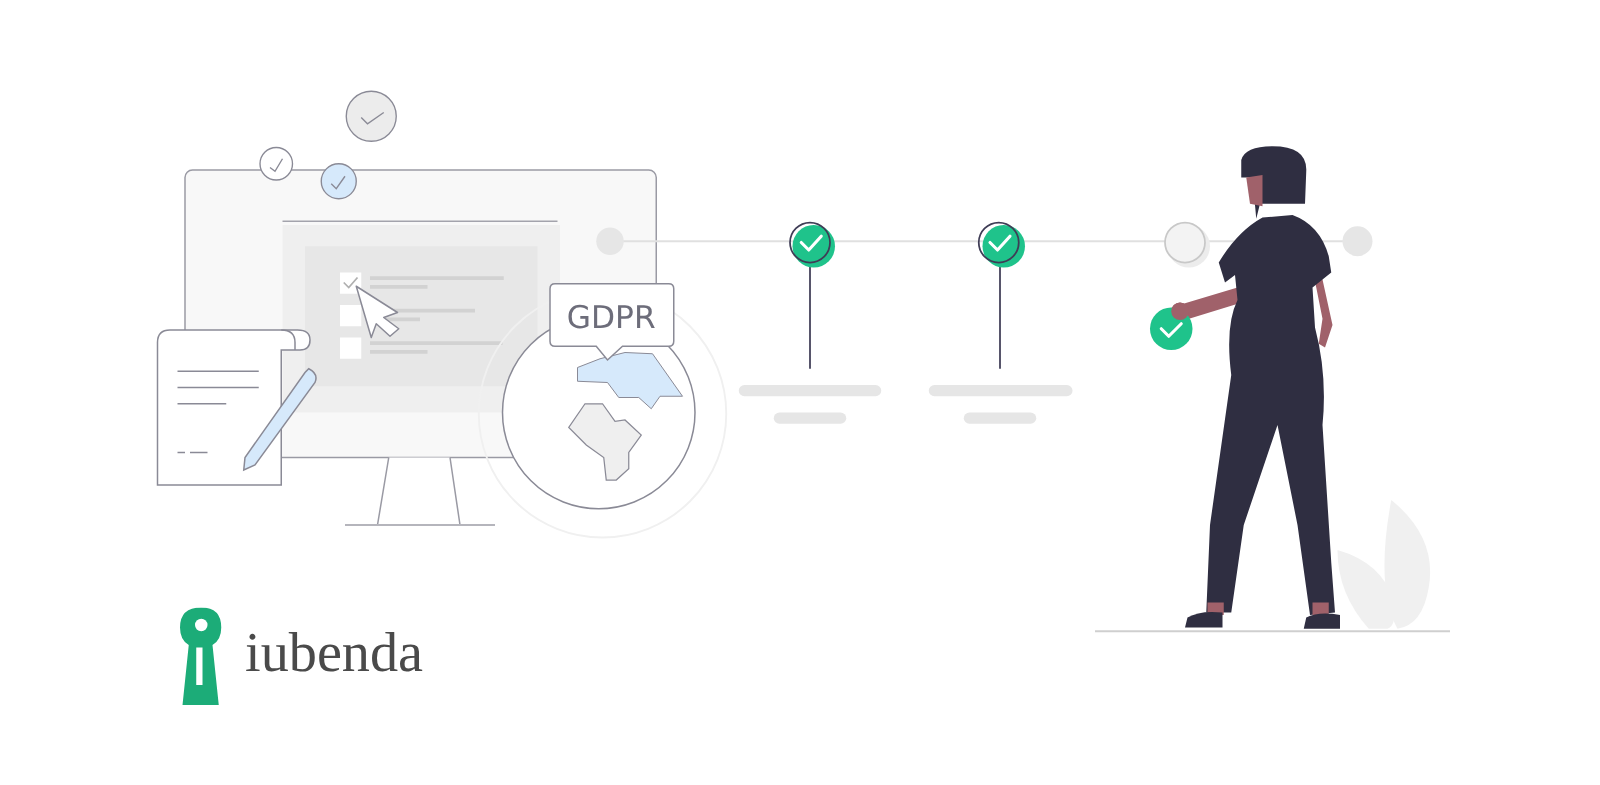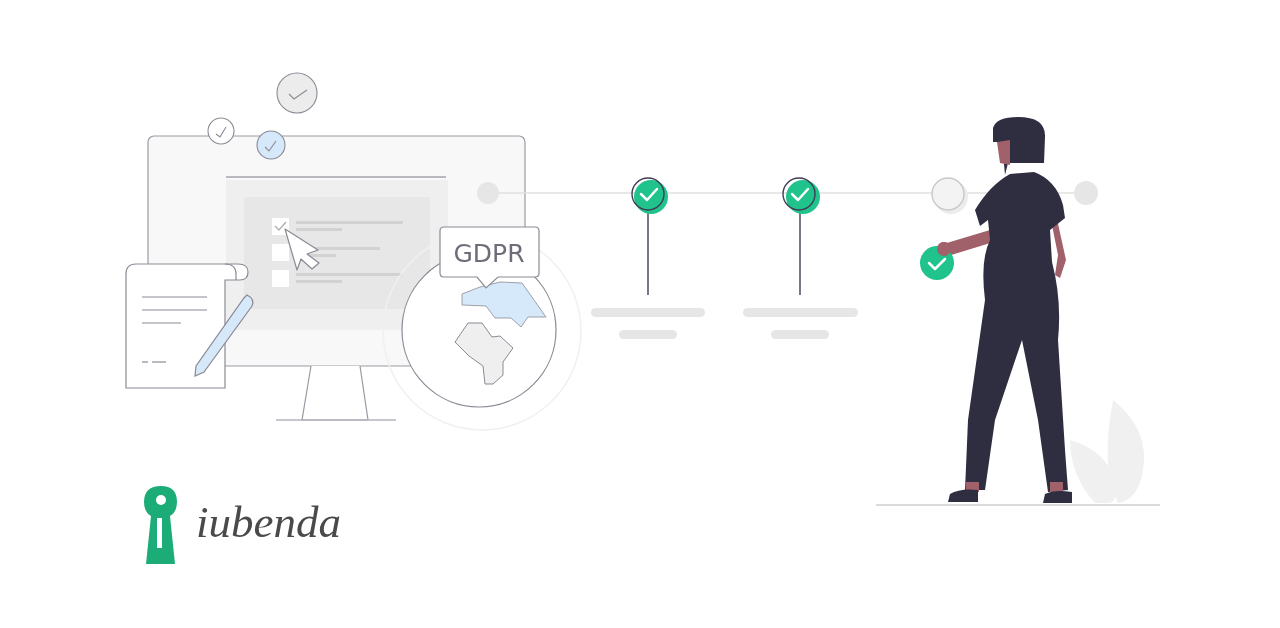--- a/index.html
+++ b/index.html
@@ -1,20 +1,20 @@
 <!DOCTYPE html>
 <html><head>
 <meta charset="utf-8">
 <style>
   html,body{margin:0;padding:0;background:#ffffff;}
   body{width:1280px;height:628px;position:relative;overflow:hidden;font-family:"Liberation Sans",sans-serif;}
   .abs{position:absolute;}
   svg{display:block;}
   .gdpr-text{font-family:"DejaVu Sans",sans-serif;font-size:25px;fill:#6d6d7a;letter-spacing:0px;}
-  .logo-word{position:absolute;left:196px;top:500px;font-family:"Liberation Serif","DejaVu Serif",serif;font-size:45px;color:#4a4a4a;line-height:1;font-style:italic;}
+  .logo-word{position:absolute;left:196px;top:500px;font-family:"Liberation Serif","DejaVu Serif",serif;font-size:45px;color:#4a4a4a;line-height:1;}
 </style>
 </head>
 <body>
 
 <svg class="abs" style="left:0;top:0" width="1280" height="628" viewBox="0 0 1280 628">
 
   <g>
     <rect x="148" y="136" width="377" height="230" rx="6" fill="#f8f8f8" stroke="#9a9aa4" stroke-width="1.2"></rect>
     <line x1="226" y1="177" x2="446" y2="177" stroke="#a3a3ac" stroke-width="1.3"></line>
     <rect x="226" y="180" width="222" height="150" fill="#efefef"></rect>

